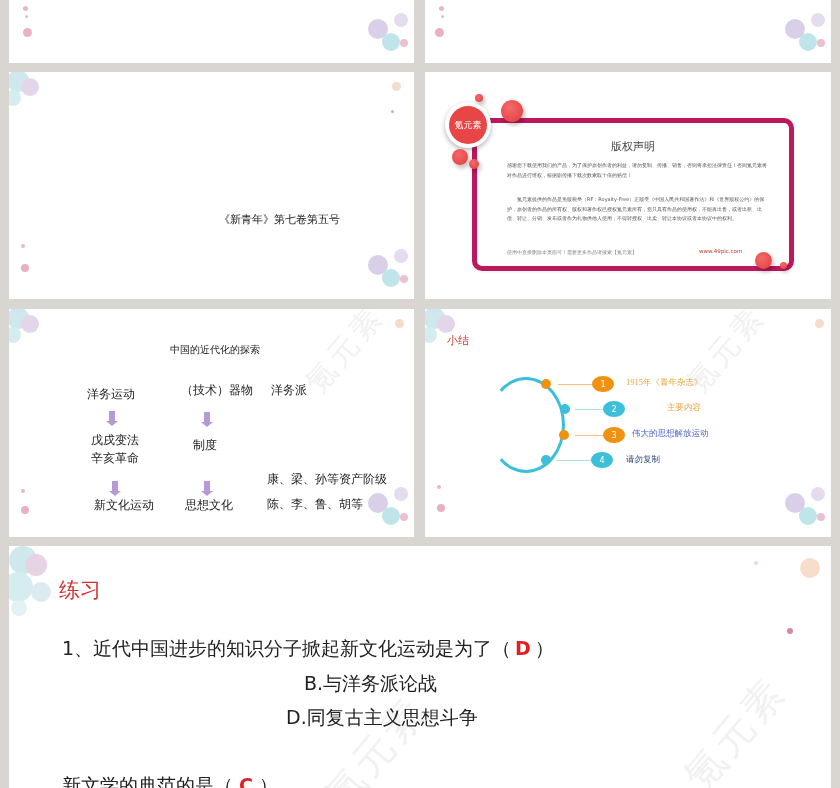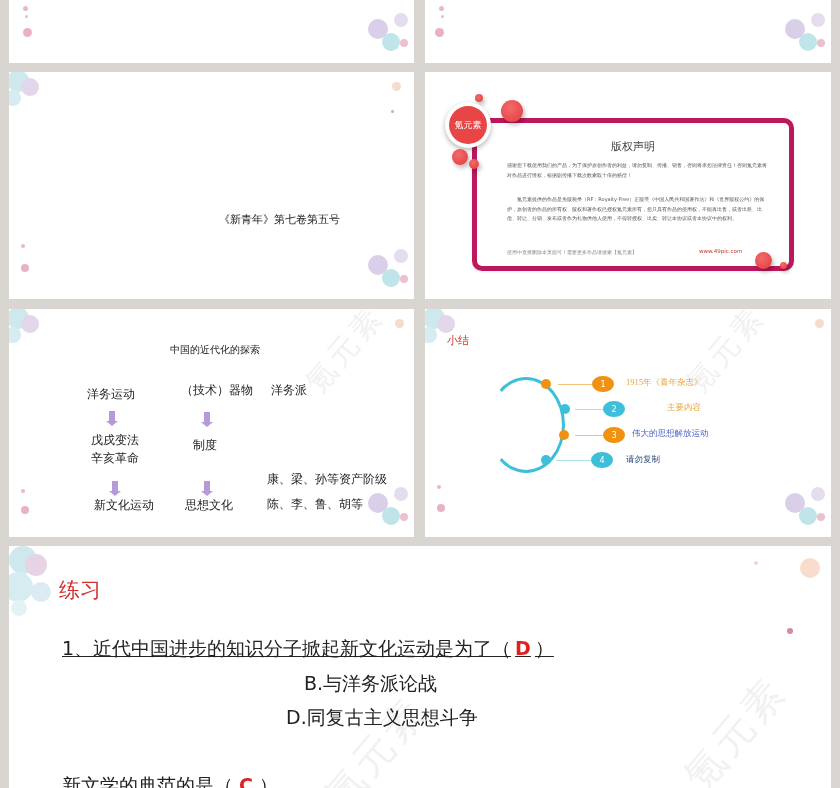--- a/index.html
+++ b/index.html
@@ -223,21 +223,21 @@
     <span style="left:10px; top:62px; width:16px; height:16px; background:#e3f2f5;"></span>
   </div>
   <div class="dot" style="left:791px; top:12px; width:20px; height:20px; background:#f8ddcd;"></div>
   <div class="dot" style="left:745px; top:15px; width:4px; height:4px; background:#f2d4d8;"></div>
   <div class="dot" style="left:778px; top:82px; width:6px; height:6px; background:#d489a9;"></div>
   <div class="watermark" style="left:660px; top:160px; font-size:40px;">氪元素</div>
   <div class="watermark" style="left:300px; top:180px; font-size:40px;">氪元素</div>
 
   <div class="pr-title">练习</div>
 
-  <div class="pr-line" style="top:90px;text-decoration:underline;">
+  <div class="pr-line" style="top:90px;">
     <span>1、近代中国进步的知识分子掀起新文化运动是为了（</span><span class="ans" style="margin:0 4px;">D</span><span>）</span>
   </div>
   <div class="pr-line" style="top:125px; left:279px;margin-left:16px;">B.与洋务派论战</div>
   <div class="pr-line" style="top:159px; left:277px;">D.同复古主义思想斗争</div>
   <div class="pr-line" style="top:227px;">
     <span>新文学的典范的是（</span><span class="ans" style="margin:0 6px;">C</span><span>）</span>
   </div>
 </div>
 
 </body></html>

